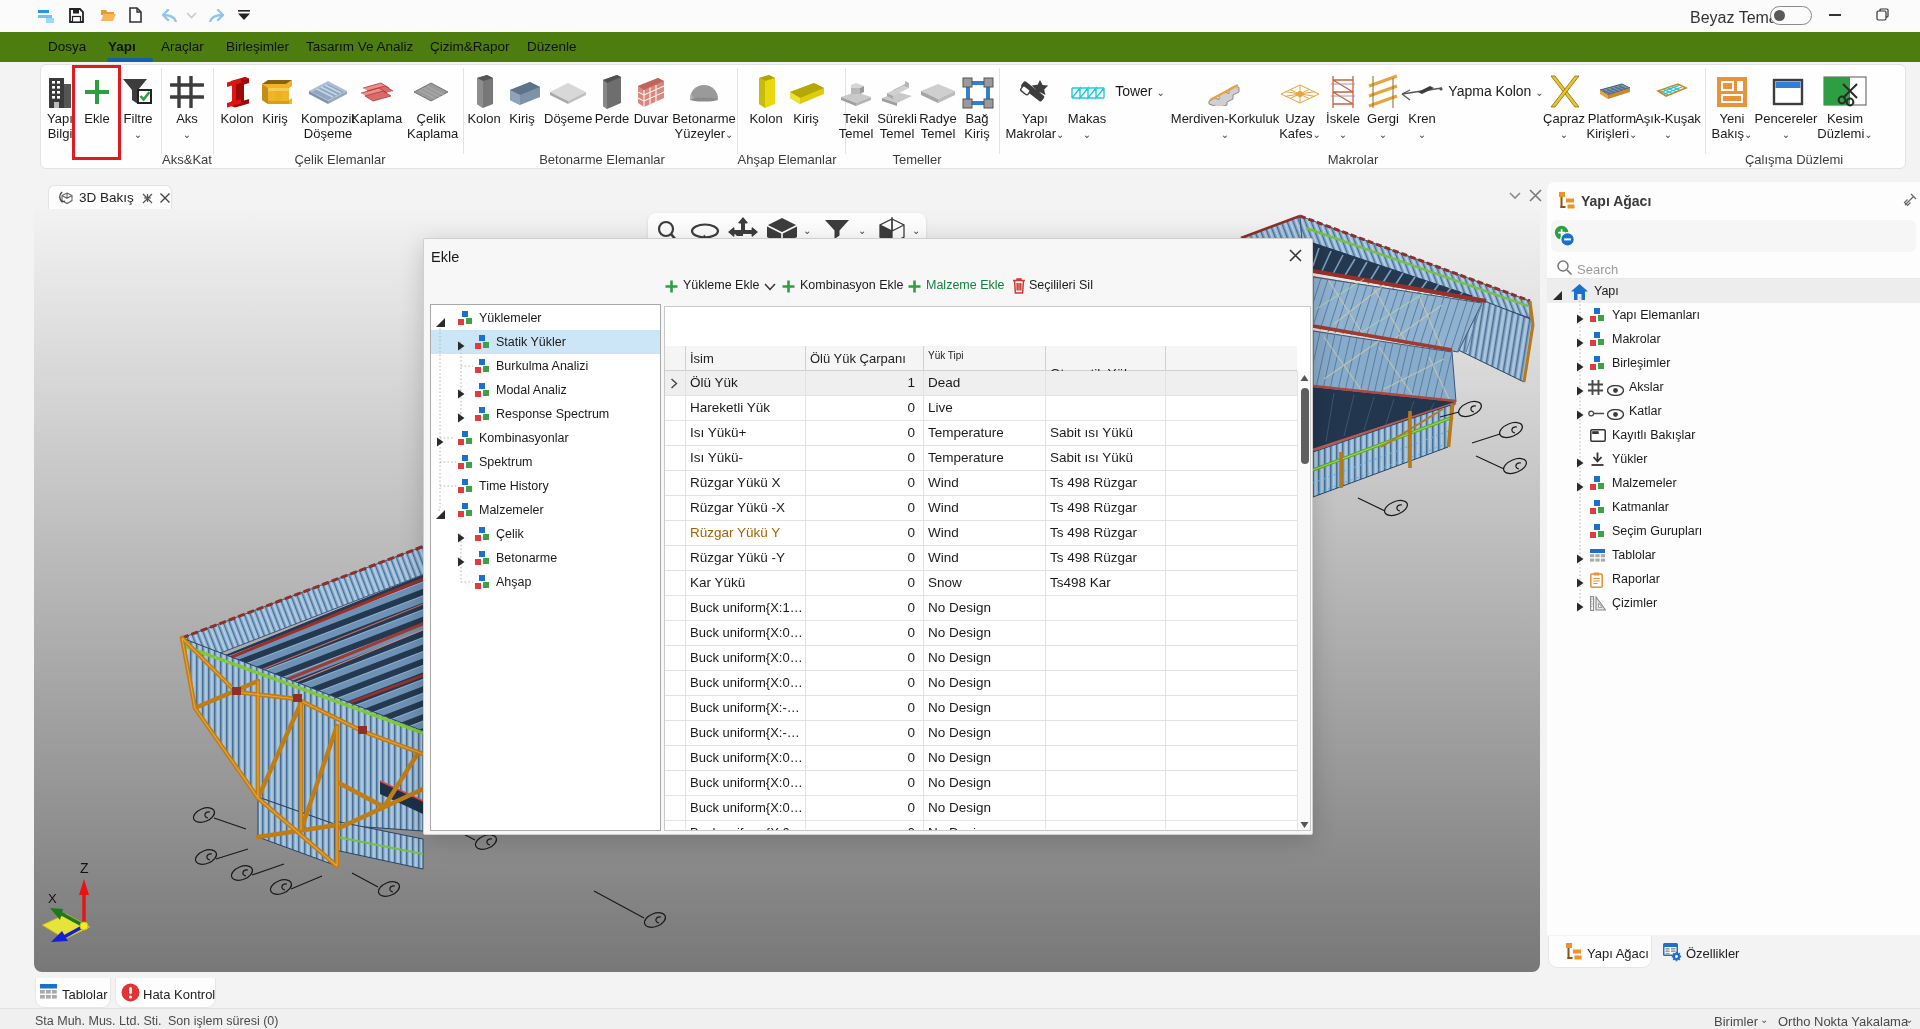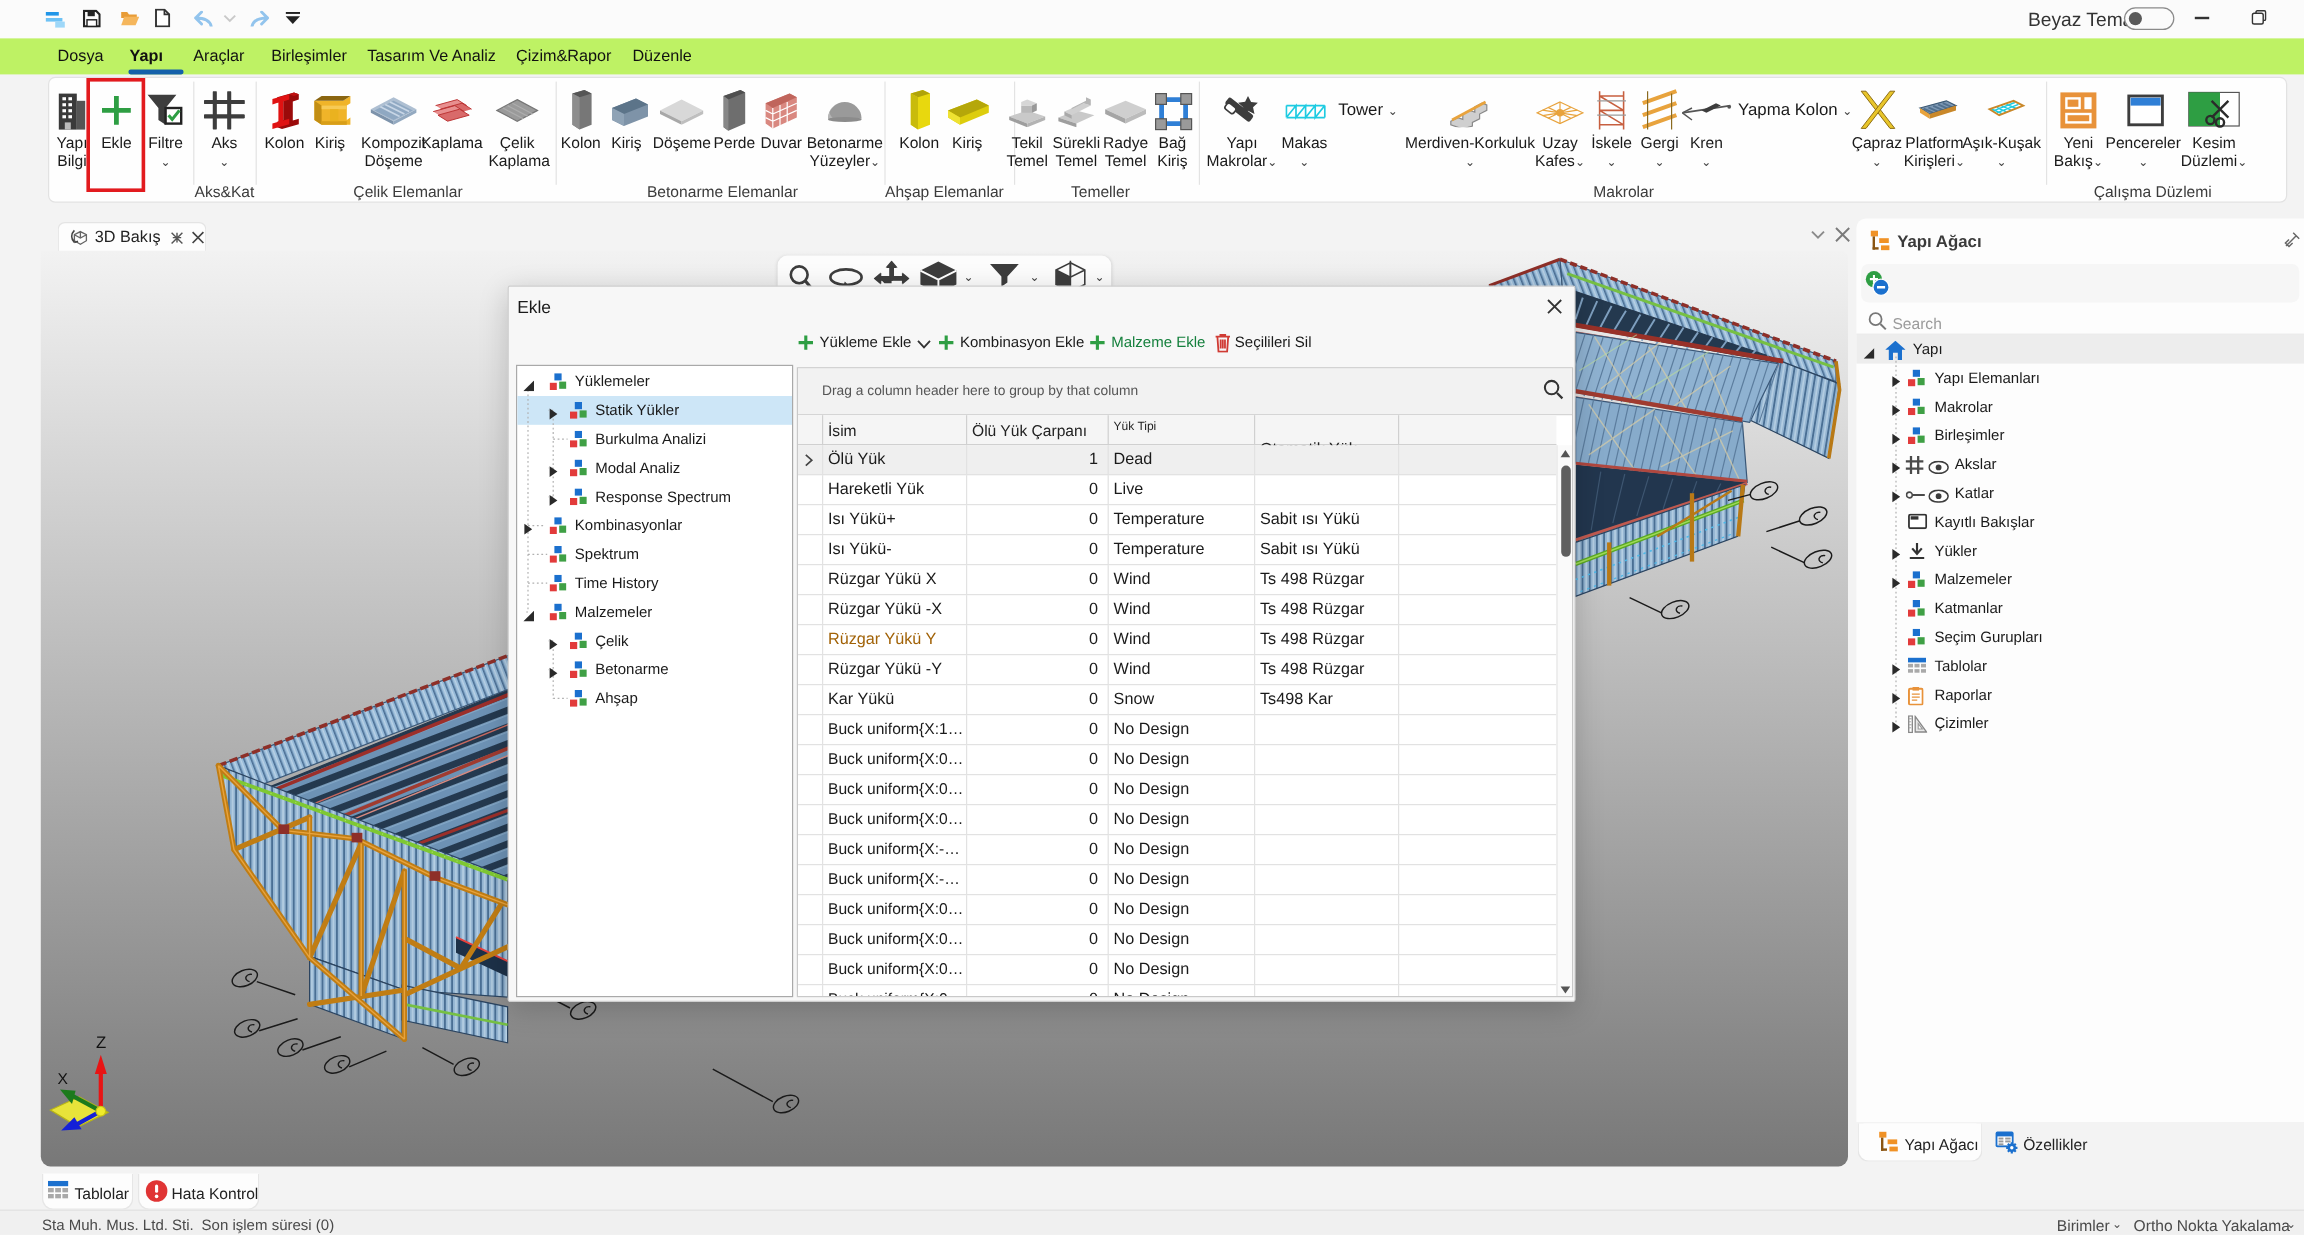--- a/index.html
+++ b/index.html
@@ -3,21 +3,21 @@
 <meta charset="utf-8">
 <style>
 * { margin:0; padding:0; box-sizing:border-box; }
 html,body { width:1920px; height:1029px; overflow:hidden; }
 body { font-family:"Liberation Sans", sans-serif; background:#f3f3f3; position:relative; color:#1a1a1a; }
 .abs { position:absolute; }
 
 #titlebar { position:absolute; left:0; top:0; width:1920px; height:32px; background:#fbfbfb; }
 #apptitle { position:absolute; left:0; right:0; top:9px; text-align:center; font-size:14px; color:#2b2b2b; }
 
-#menubar { position:absolute; left:0; top:32px; width:1920px; height:30px; background:#bef264; }
+#menubar { position:absolute; left:0; top:32px; width:1920px; height:30px; background:#4d7c0f; }
 .menu { position:absolute; top:7px; font-size:13.5px; color:#111; }
 
 #ribbon { position:absolute; left:0; top:64px; width:1920px; height:106px; }
 #ribbonbg { position:absolute; left:40px; top:0; width:1866px; height:105px; background:#fefefe; border:1px solid #e2e2e2; border-radius:6px; }
 .rbtn { position:absolute; text-align:center; font-size:13px; color:#1a1a1a; line-height:14.5px; }
 .rdiv { position:absolute; top:4px; width:1px; height:86px; background:#e3e3e3; }
 .rgl { position:absolute; top:88px; font-size:13px; color:#3c3c3c; text-align:center; }
 .chev { font-size:10px; color:#444; letter-spacing:0; }
 
 #vptab { position:absolute; left:48px; top:185px; width:124px; height:25px; background:#fdfdfd; border:1px solid #e4e4e4; border-bottom:none; border-radius:6px 6px 0 0; font-size:13.5px; color:#222; }
@@ -727,27 +727,20 @@
       <div class="abs" style="left:44px;top:270px"><svg width="14" height="14" viewBox="0 0 14 14">
             <rect x="4" y="0" width="6" height="6" fill="#1b70ce"></rect>
             <rect x="0" y="8" width="6" height="6" fill="#e23b3b"></rect>
             <rect x="8" y="7" width="6" height="6" fill="#3fa045"></rect>
           </svg></div>
       <div class="abs" style="left:65px;top:270px;font-size:12.5px;color:#1a1a1a">Ahşap</div>
       </div>
   </div>
 
   <div class="abs" style="left:240px;top:67px;width:647px;height:525px;border:1px solid #c9c9c9;background:#fff;overflow:hidden">
-    <div class="abs" style="left:0;top:0;width:645px;height:39px;background:#f2f2f2;border-bottom:1px solid #d5d5d5">
-      <div class="abs" style="left:20px;top:13px;font-size:11.5px;color:#555">Drag a column header here to group by that column</div>
-      <svg class="abs" style="left:620px;top:8px" width="19" height="19" viewBox="0 0 19 19">
-          <circle cx="8" cy="8" r="5.6" fill="none" stroke="#333" stroke-width="1.7"></circle>
-          <path d="M12.5 12.5 L17 17" stroke="#333" stroke-width="1.9"></path>
-        </svg>
-    </div>
     <div id="dgrid">
         <div class="abs" style="left:0;top:39px;width:632px;height:25px;background:#f5f5f5;border-bottom:1px solid #d0d0d0"></div>
       <div class="abs" style="left:25px;top:44px;font-size:13px;color:#222">İsim</div>
       <div class="abs" style="left:145px;top:44px;font-size:13px;color:#222">Ölü Yük Çarpanı</div>
       <div class="abs" style="left:263px;top:43px;font-size:10px;color:#222">Yük Tipi</div>
       <div class="abs" style="left:385px;top:59px;font-size:13.5px;color:#222">Otomatik Yük</div>
       <div class="abs" style="left:20px;top:39px;width:1px;height:25px;background:#d0d0d0"></div>
       <div class="abs" style="left:140px;top:39px;width:1px;height:25px;background:#d0d0d0"></div>
       <div class="abs" style="left:258px;top:39px;width:1px;height:25px;background:#d0d0d0"></div>
       <div class="abs" style="left:380px;top:39px;width:1px;height:25px;background:#d0d0d0"></div>

